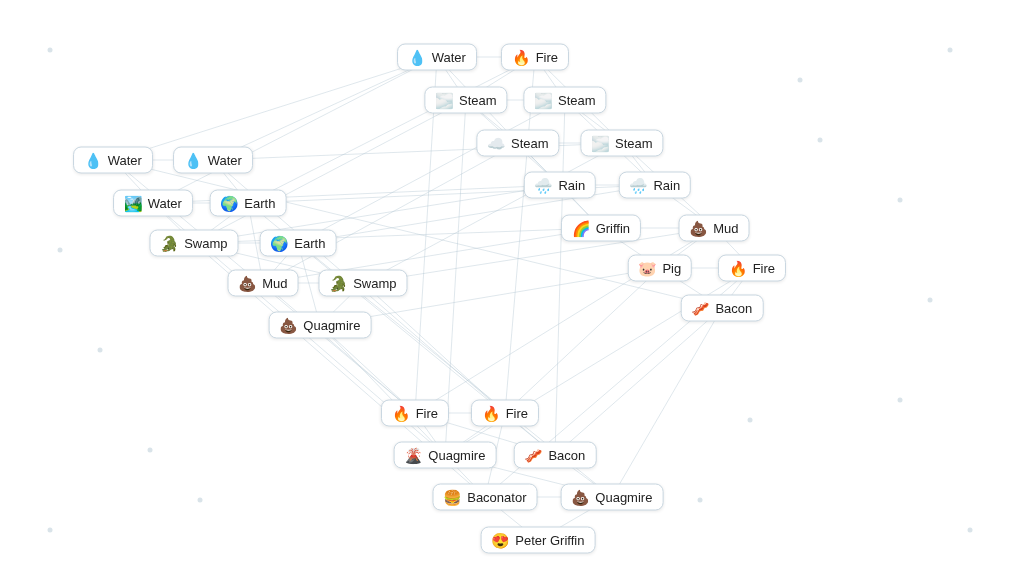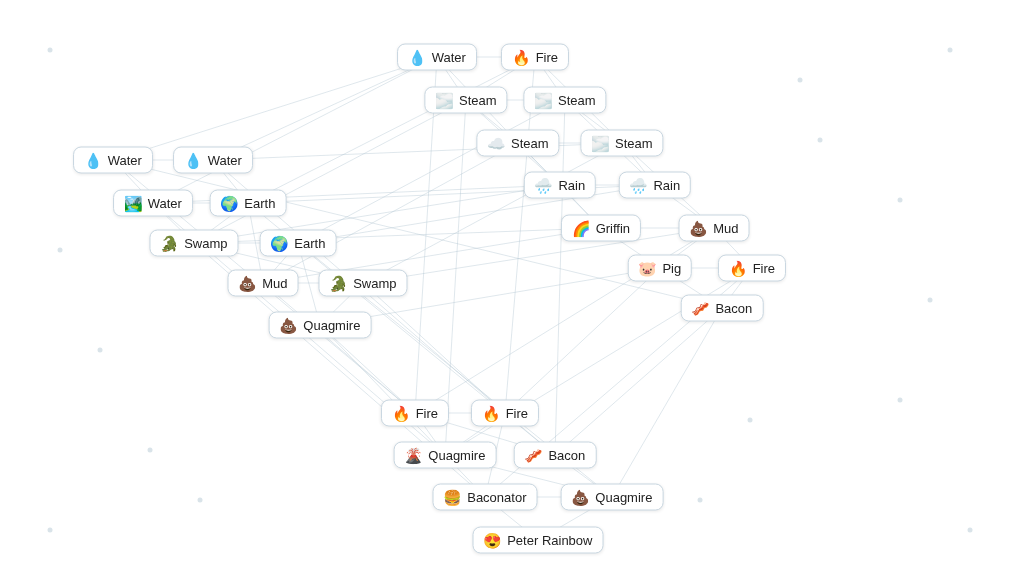--- a/index.html
+++ b/index.html
@@ -276,15 +276,15 @@
     <div class="node" style="left: 485px; top: 497px;">
       <span class="emoji">🍔</span>
       <span>Baconator</span>
     </div>
     <div class="node" style="left: 612px; top: 497px;">
       <span class="emoji">💩</span>
       <span>Quagmire</span>
     </div>
     <div class="node" style="left: 538px; top: 540px;">
       <span class="emoji">😍</span>
-      <span>Peter Rainbow</span>
+      <span>Peter Griffin</span>
     </div>
   </div>
 
 </body></html>

